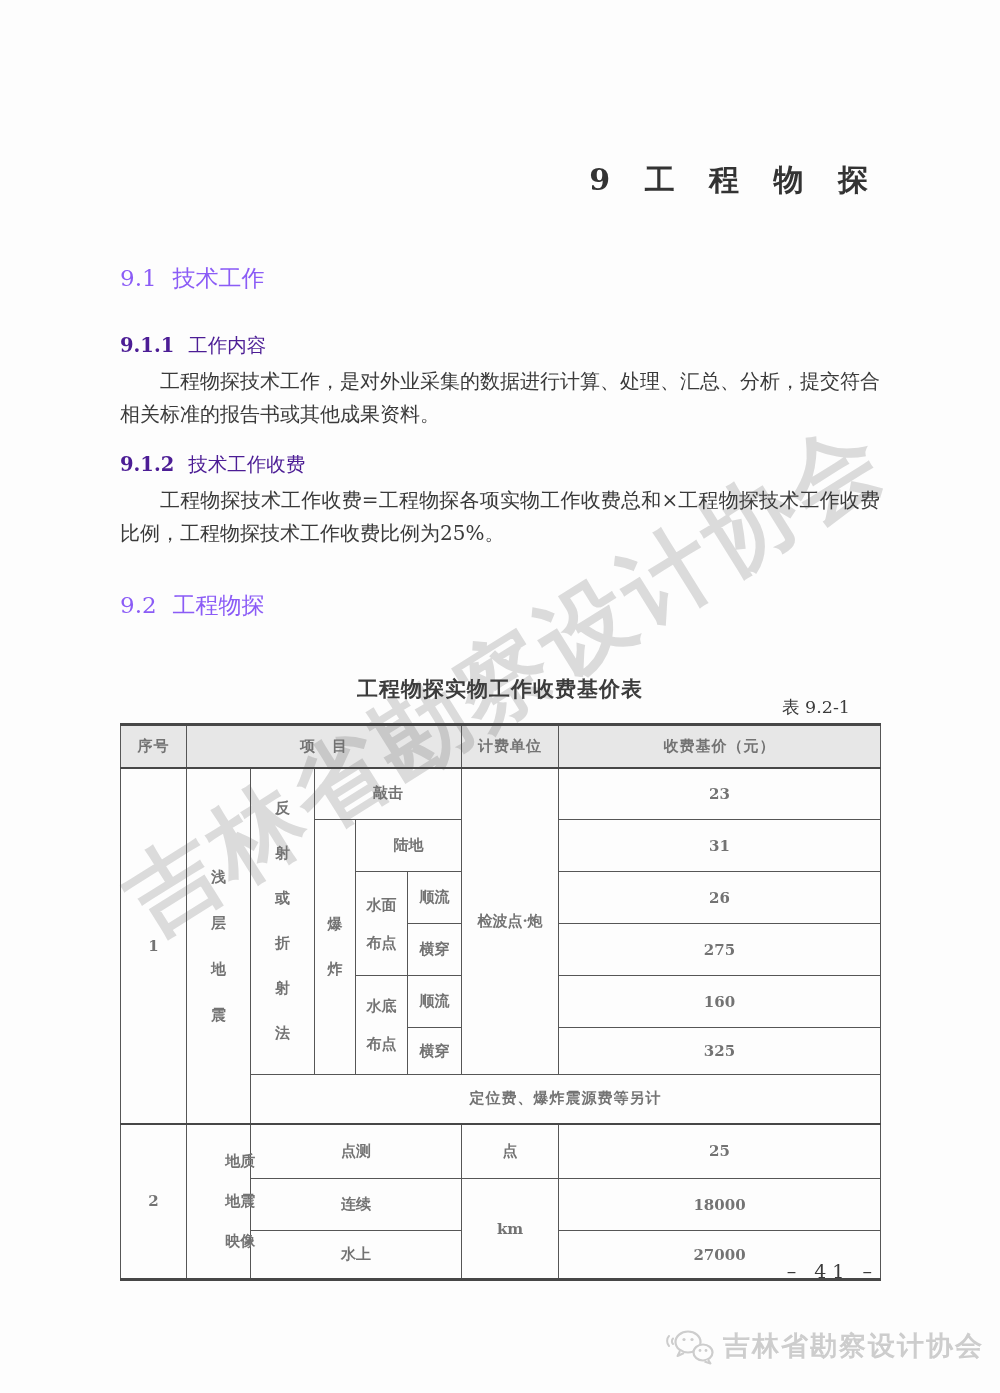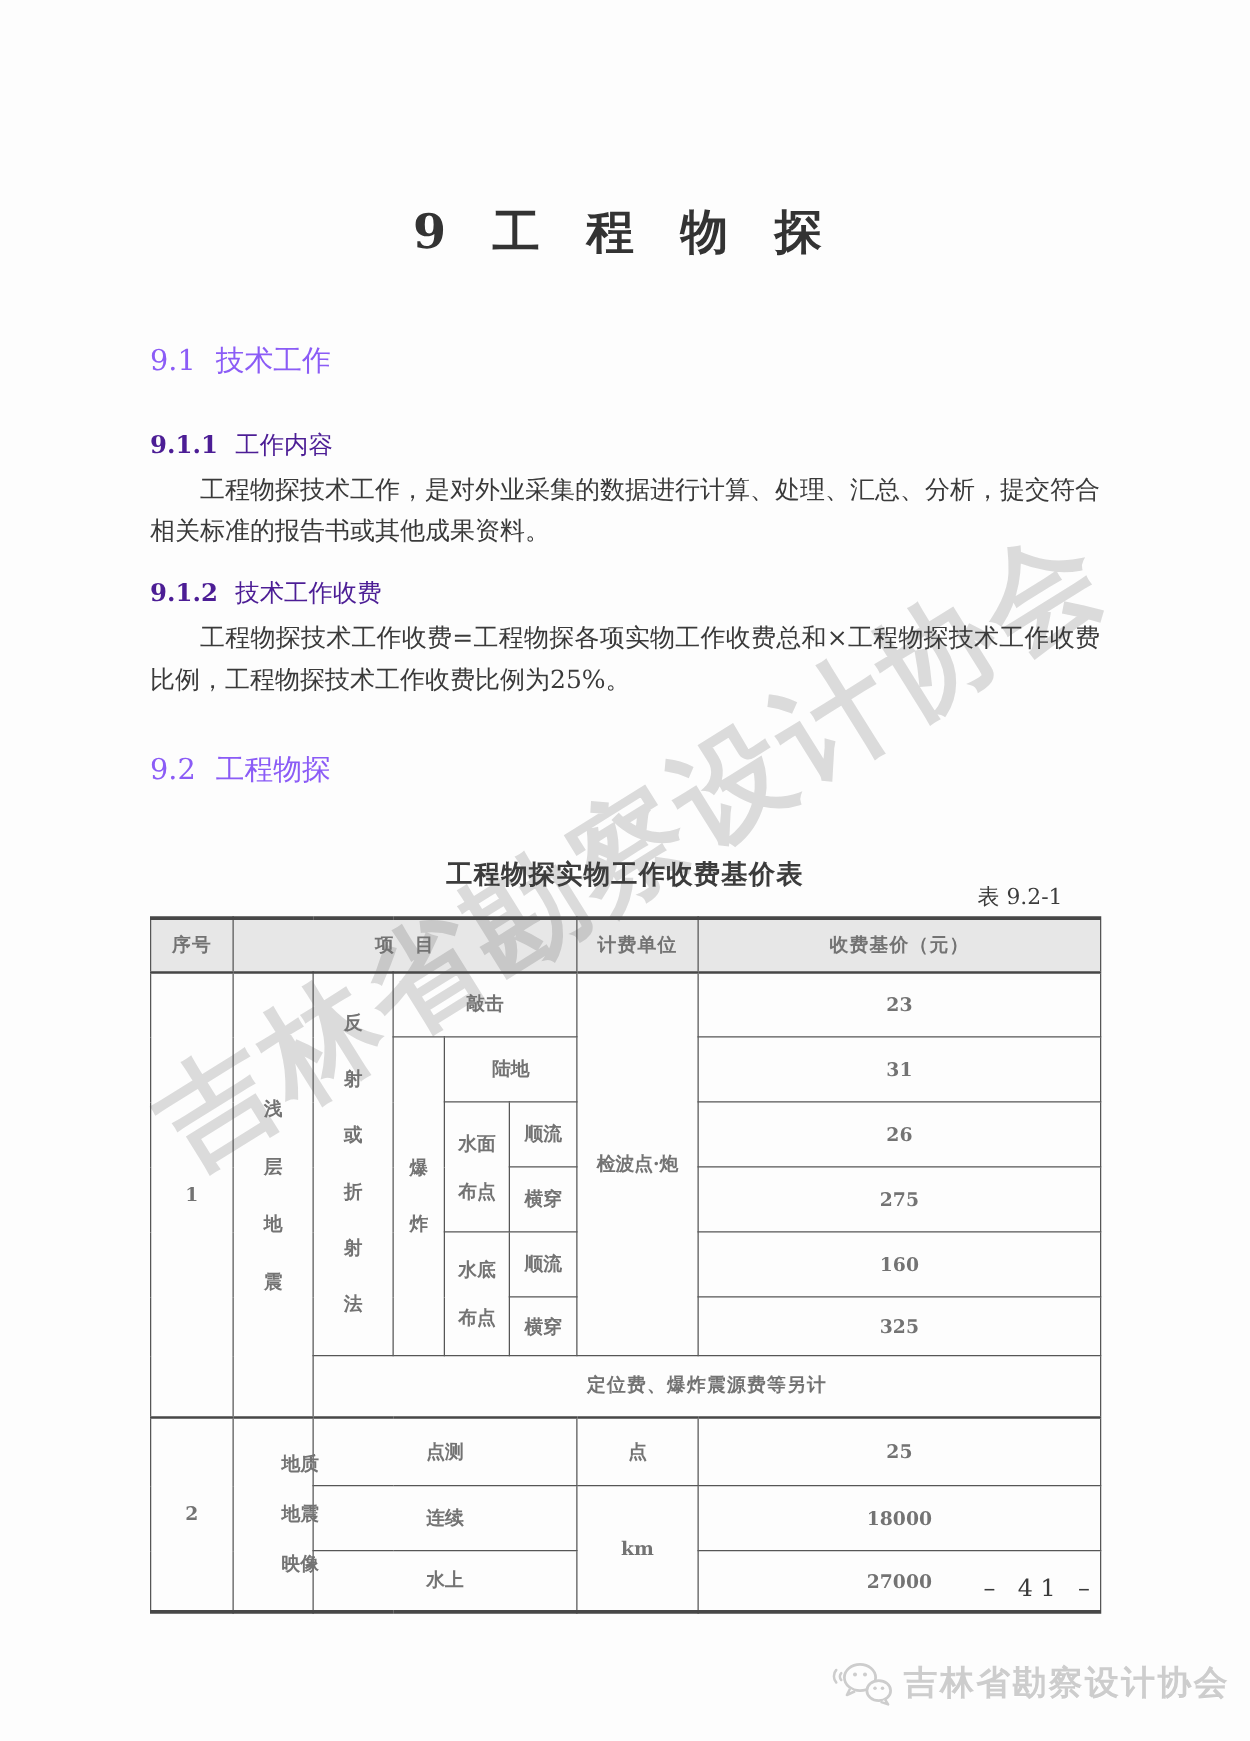--- a/index.html
+++ b/index.html
@@ -15,22 +15,22 @@
     position:absolute; left:135px; top:848px; z-index:0;
     font-size:92px; font-weight:700; letter-spacing:5px; white-space:nowrap;
     color:rgba(125,125,125,0.26);
     transform:rotate(-32deg); transform-origin:0 50%;
     font-family:"DejaVu Serif","Liberation Serif",serif;
     pointer-events:none;
   }
   
   .content { position:relative; z-index:1; padding:0 120px; }
   .chapter-title {
-    padding-top:160px; text-align:center;
-    font-size:38px; font-weight:700; letter-spacing:12px; color:#333;
+    padding-top:160px; text-align:right;
+    font-size:30px; font-weight:700; letter-spacing:12px; color:#333;
   }
   .h2 { margin-top:62px; font-size:23px; font-weight:400; color:#8b5cf6; }
   .h2 .num { margin-right:16px; }
   .h3 { margin-top:38px; font-size:19.5px; color:#4c1d95; }
   .h3 .num { font-weight:700; margin-right:14px; }
   .para {
     margin-top:7px; font-size:20px; line-height:33px;
     text-align:justify; text-indent:2em; color:#3a3a3a;
   }
   .h3 + .para { margin-top:6px; }

